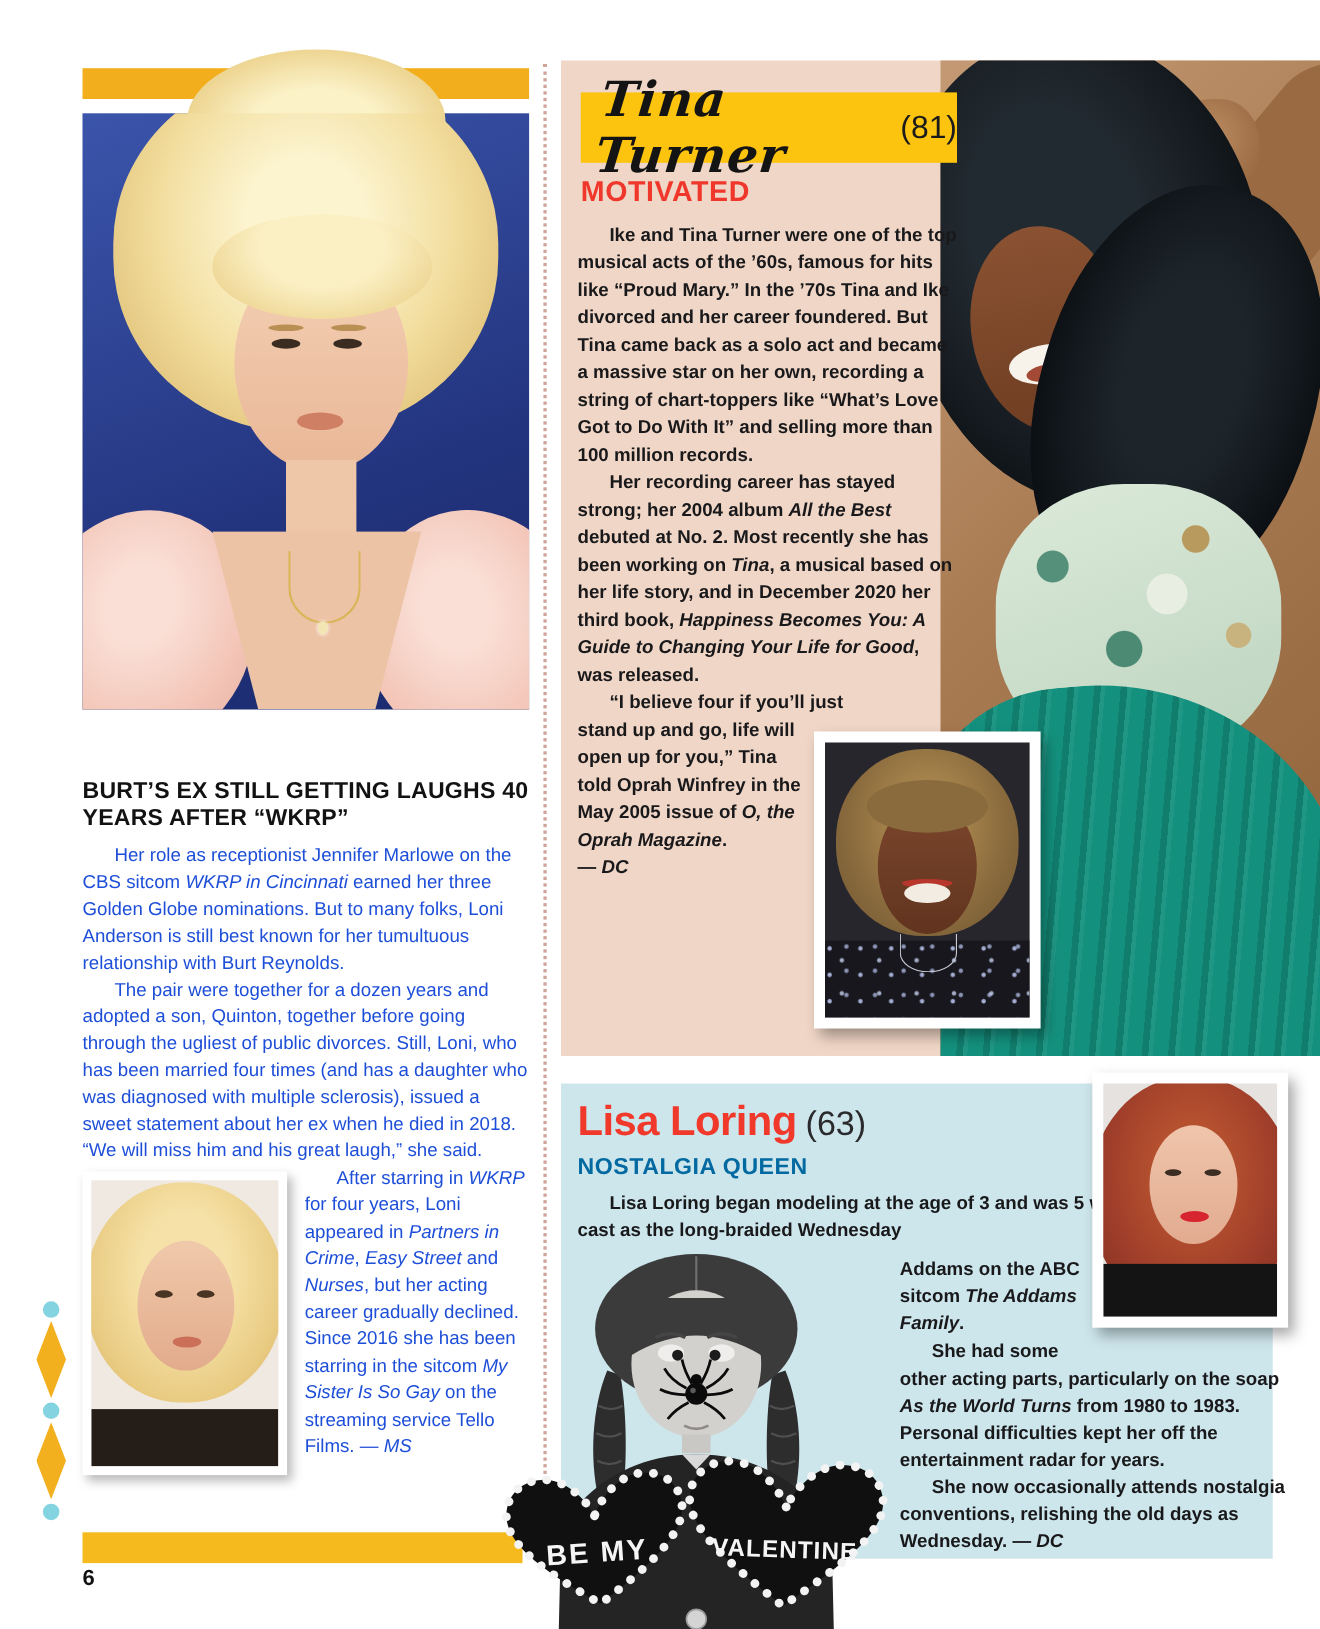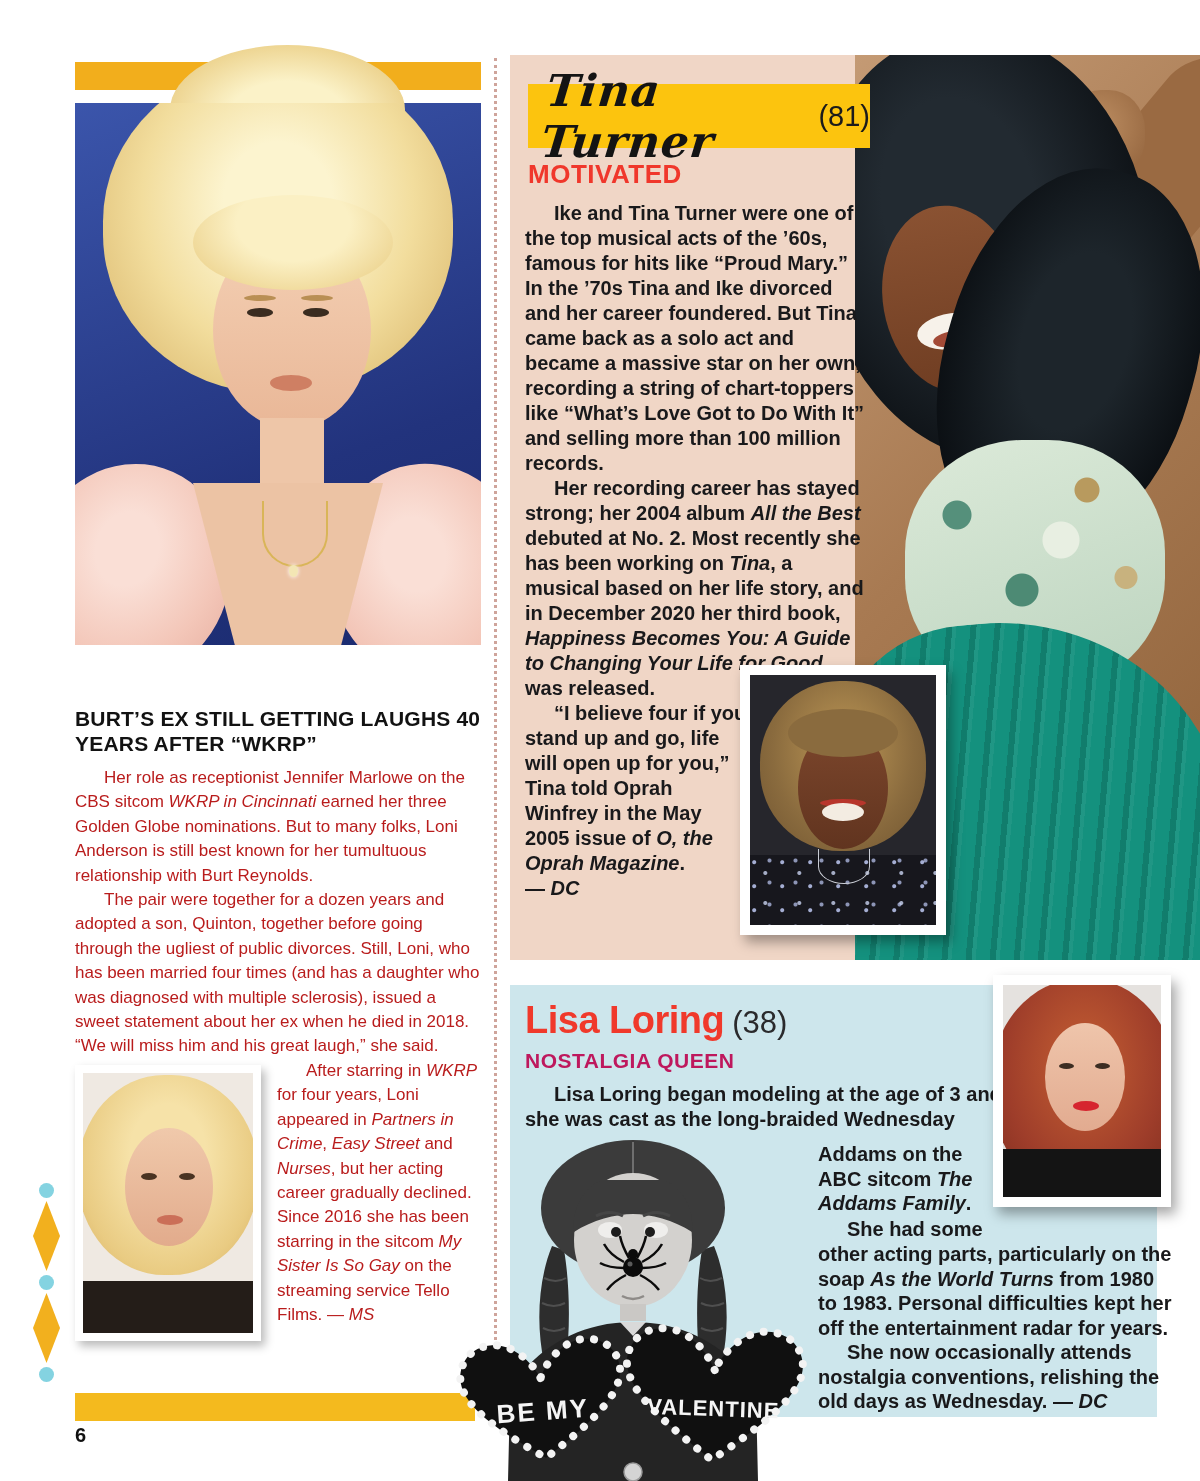--- a/index.html
+++ b/index.html
@@ -40,21 +40,21 @@
       border-top:none;border-radius:0 0 50% 50%;}
   .loni-pendant{position:absolute;left:214px;top:462px;width:9px;height:12px;border-radius:50%;
       background:#f3e6b4;box-shadow:0 0 4px #fff;}
 
   .loni-titlerow{left:75px;top:650px;width:406px;white-space:nowrap;}
   .bigname{font-weight:800;font-size:40px;letter-spacing:-0.5px;color:#f0392b;}
   .agetag{font-weight:400;font-size:33px;color:#2a2a2c;margin-left:8px;}
   .loni-sub{left:75px;top:706px;width:406px;font-size:21px;line-height:25px;font-weight:800;
       color:#121212;letter-spacing:0.2px;}
 
-  .loni-body{left:75px;top:766px;width:406px;font-size:17px;line-height:24.4px;color:#b91c1c;z-index:3;}
+  .loni-body{left:75px;top:766px;width:406px;font-size:17px;line-height:24.4px;color:#1d4ed8;z-index:3;}
   .loni-body p{margin:0;}
   .ind{text-indent:29px;}
 
   .loni-small-wrap{float:left;width:170px;height:260px;padding:8px;background:#fff;
       box-shadow:4px 5px 9px rgba(0,0,0,.28);margin:6px 16px 6px 0;}
   .loni-small{position:relative;width:100%;height:100%;overflow:hidden;background:#efe9e2;}
   .ls-hair{position:absolute;left:-5px;top:2px;width:180px;height:200px;border-radius:48%;
       background:radial-gradient(ellipse at 50% 40%,#f6e2a8 30%,#e9cb82 70%,#d4ab5d 100%);}
   .ls-face{position:absolute;left:42px;top:55px;width:88px;height:118px;border-radius:50%;
       background:linear-gradient(180deg,#f0c9ab,#e2ab8c);}
@@ -102,21 +102,21 @@
       border-radius:35% 60% 0 0;transform:rotate(-5deg);
       background:repeating-linear-gradient(100deg,rgba(0,0,0,.14) 0 6px,rgba(255,255,255,.05) 6px 10px,transparent 10px 24px),#14917e;}
 
   .tina-bar{position:absolute;left:18px;top:29px;width:342px;height:64px;background:#fcc40e;
       display:flex;align-items:center;padding-left:16px;box-sizing:border-box;}
   .script{font-family:"DejaVu Serif",serif;font-style:italic;font-weight:700;font-size:44px;
       color:#141414;letter-spacing:1px;transform:skewX(-6deg);display:inline-block;}
   .tina-age{font-size:29px;font-weight:400;color:#1b1b1b;margin-left:14px;}
   .kicker{font-size:26px;font-weight:800;color:#f0372b;letter-spacing:0.5px;}
   .tina-kicker{position:absolute;left:18px;top:104px;}
-  .boldbody{font-size:20px;line-height:25px;font-weight:700;color:#19191b;}
+  .boldbody{font-size:17px;line-height:25px;font-weight:700;color:#19191b;}
   .tina-body{position:absolute;left:15px;top:146px;width:346px;}
   .tina-body p{margin:0;}
   .w212{width:212px;} .w172{width:172px;}
 
   .photo-frame{position:absolute;background:#fff;box-shadow:5px 7px 12px rgba(0,0,0,.35);padding:10px;}
   .tina-inset{left:230px;top:610px;width:186px;height:250px;}
   .tina-inset-art{position:relative;width:100%;height:100%;overflow:hidden;background:#26262c;}
   .ti-hair{position:absolute;left:10px;top:6px;width:166px;height:170px;border-radius:48%;
       background:radial-gradient(ellipse at 50% 40%,#a8854c 25%,#8a6b3e 60%,#6f5430 100%);}
   .ti-face{position:absolute;left:48px;top:52px;width:90px;height:122px;border-radius:50%;
@@ -133,21 +133,21 @@
         #17171d;
       background-size:28px 24px,34px 30px,26px 22px;}
   .ti-necklace{position:absolute;left:68px;top:174px;width:50px;height:34px;border:1.5px solid #c9ccd4;
       border-top:none;border-radius:0 0 50% 50%;}
 
   
   .lisa-sec{left:510px;top:985px;width:647px;height:432px;background:#cde6ec;z-index:2;}
   .lisa-titlerow{position:absolute;left:15px;top:14px;white-space:nowrap;}
   .bigname2{font-weight:800;font-size:38px;letter-spacing:-0.5px;color:#f0392b;}
   .agetag2{font-weight:400;font-size:31px;color:#2a2a2c;margin-left:8px;}
-  .lisa-kicker{position:absolute;left:15px;top:64px;font-size:21px;font-weight:800;color:#be185d;
+  .lisa-kicker{position:absolute;left:15px;top:64px;font-size:21px;font-weight:800;color:#0369a1;
       letter-spacing:0.5px;}
   .lisa-p1{position:absolute;left:15px;top:97px;width:610px;}
   .lisa-narrow{position:absolute;left:308px;top:157px;width:184px;}
   .lisa-lead{position:absolute;left:308px;top:232px;width:184px;}
   .lisa-wide{position:absolute;left:308px;top:257px;width:354px;}
   .lisa-wide p{margin:0;}
   .lisa-body-line{line-height:24.5px;}
 
   .lisa-inset{left:993px;top:975px;width:158px;height:212px;z-index:4;}
   .li-art{position:relative;width:100%;height:100%;overflow:hidden;background:#e5e2df;}
@@ -253,21 +253,21 @@
         <div class="ti-lipline"></div>
         <div class="ti-smile"></div>
         <div class="ti-top"></div>
         <div class="ti-necklace"></div>
       </div>
     </div>
   </div>
 
   <div class="abs lisa-sec">
     <div class="lisa-titlerow">
-      <span class="bigname2">Lisa Loring</span><span class="agetag2">(38)</span>
+      <span class="bigname2">Lisa Loring</span><span class="agetag2">(63)</span>
     </div>
     <div class="lisa-kicker">NOSTALGIA QUEEN</div>
 
     <p class="lisa-p1 boldbody lisa-body-line ind" style="margin:0;"><span>Lisa Loring began modeling at the age of 3 and was 5 when she was cast as the long-braided Wednesday</span></p>
     <p class="lisa-narrow boldbody lisa-body-line" style="margin:0;"><span>Addams on the ABC sitcom </span><span class="it">The Addams Family</span><span>.</span></p>
     <p class="lisa-lead boldbody lisa-body-line ind" style="margin:0;">She had some</p>
     <div class="lisa-wide boldbody lisa-body-line">
       <p><span>other acting parts, particularly on the soap </span><span class="it">As the World Turns</span><span> from 1980 to 1983. Personal difficulties kept her off the entertainment radar for years.</span></p>
       <p class="ind"><span>She now occasionally attends nostalgia conventions, relishing the old days as Wednesday. — </span><span class="it">DC</span></p>
     </div>

